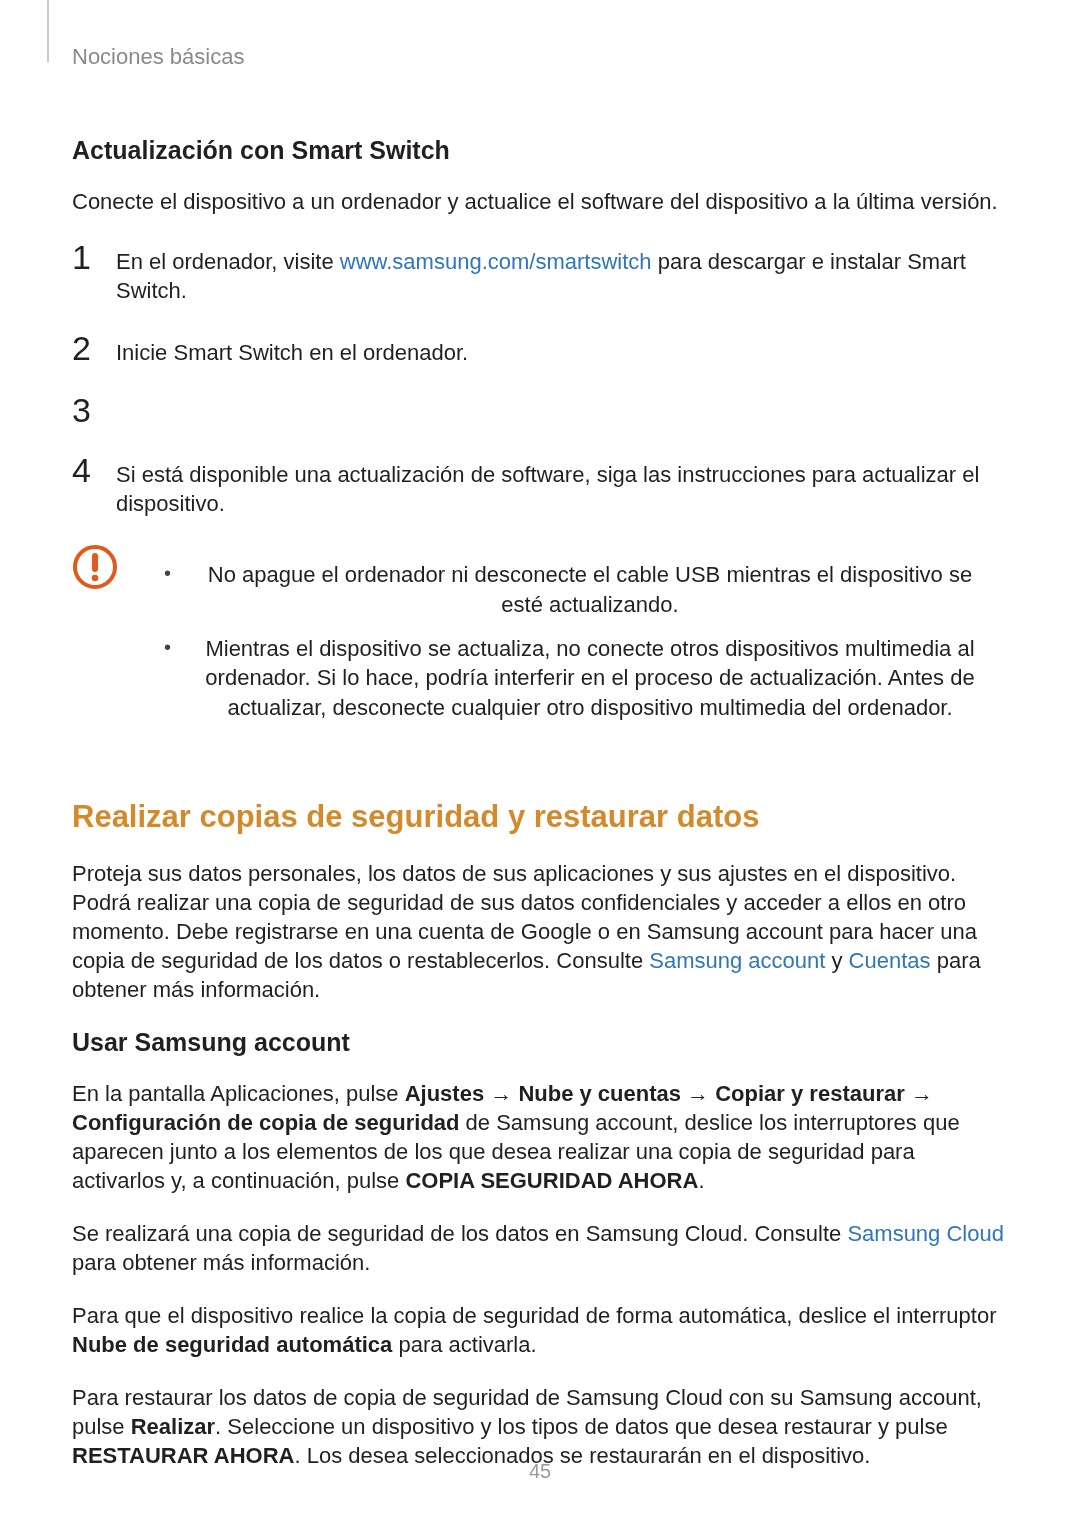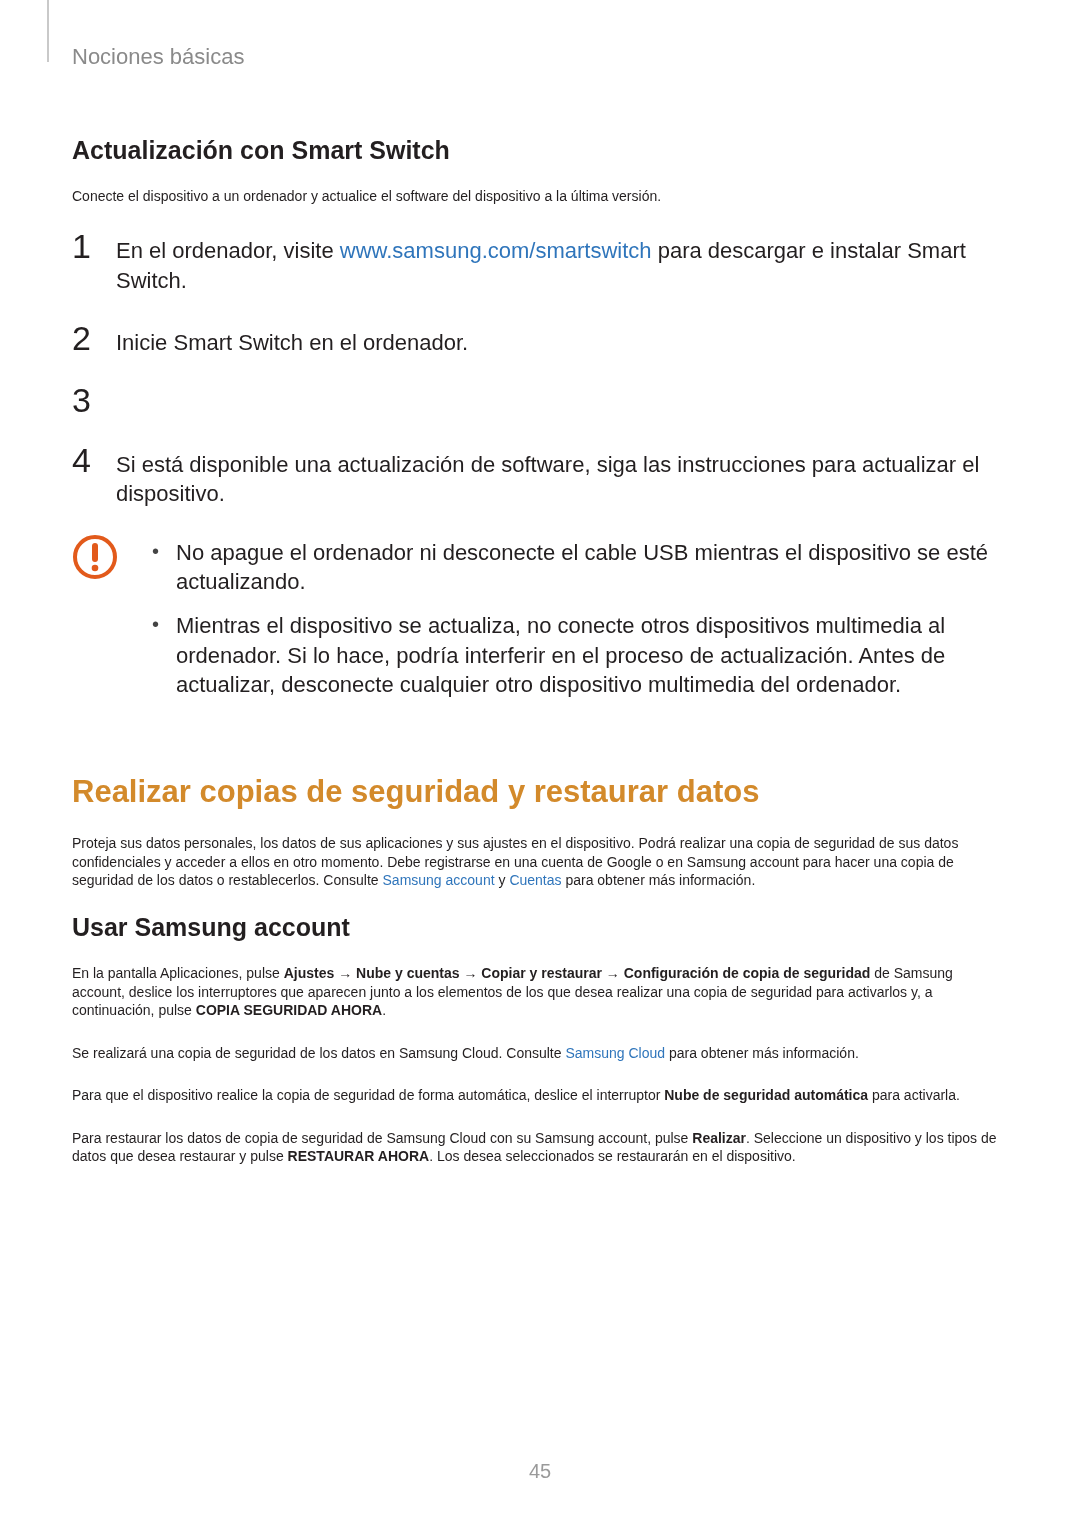--- a/index.html
+++ b/index.html
@@ -35,21 +35,21 @@
     margin-top: 8px;
     margin-bottom: 66px;
   }
   h3.subheading {
     font-size: 25px;
     font-weight: 700;
     color: #231f20;
     margin: 0 0 22px 0;
   }
   p.body {
-    font-size: 14px;
+    font-size: 22px;
     line-height: 1.32;
     margin: 0 0 24px 0;
     font-weight: 400;
   }
   a.link { color: #2f75bb; text-decoration: none; }
   .step {
     display: flex;
     align-items: baseline;
     gap: 20px;
     margin-bottom: 26px;
@@ -78,21 +78,22 @@
     width: 46px;
     height: 46px;
     flex-shrink: 0;
     margin-top: 0;
   }
   .callout-icon svg { width: 46px; height: 46px; display:block; }
   .callout-body { flex: 1; }
   .callout-body ul {
     list-style: none;
     padding: 0;
-    margin: 4px;
+    margin: 16px;
+    text-align: center;
   }
   .callout-body li {
     position: relative;
     padding-left: 26px;
     font-size: 22px;
     line-height: 1.35;
     margin-bottom: 14px;
   }
   .callout-body li::before {
     content: "•";

